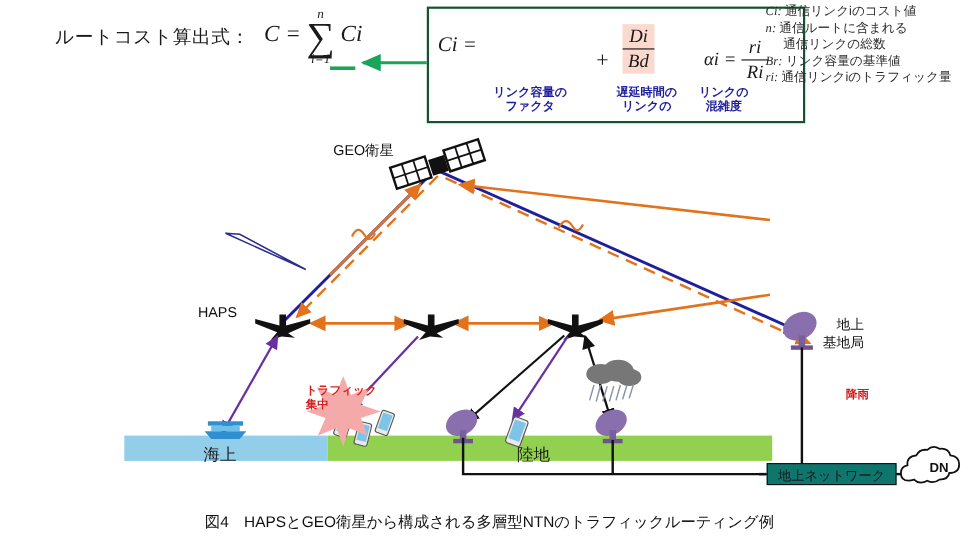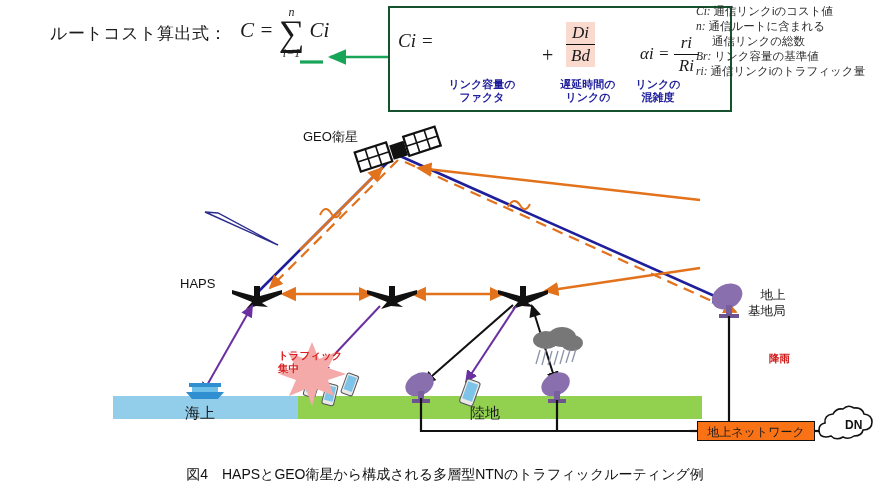--- a/index.html
+++ b/index.html
@@ -52,21 +52,21 @@
   .lbl{font-size:13px;color:#111;white-space:nowrap;}
   .lbl-geo{left:303px;top:128px;}
   .lbl-haps{left:180px;top:276px;}
   .lbl-gs{left:748px;top:288px;font-size:12.5px;line-height:1.25;text-align:right;}
   .lbl-rain{left:769px;top:352px;font-size:10.5px;color:#d01515;font-weight:bold;}
   .burst-txt{left:278px;top:349px;width:68px;text-align:left;color:#d81f1f;
              font-weight:bold;font-size:10.5px;line-height:1.2;z-index:6;}
   .band-txt{font-size:15px;color:#1a1a1a;}
   .sea-txt{left:185px;top:404px;}
   .land-txt{left:470px;top:404px;}
-  .gnet{left:697px;top:421px;width:118px;height:20px;border:1.3px solid #111;background:#f97316;
+  .gnet{left:697px;top:421px;width:118px;height:20px;border:1.3px solid #111;background:#0f766e;
         font-size:12px;text-align:center;line-height:20px;box-sizing:border-box;}
   .dn{left:845px;top:418px;font-size:12px;font-weight:bold;color:#111;}
   .caption{left:0;top:466px;width:890px;text-align:center;font-size:14px;color:#111;}
 </style>
 </head>
 <body>
 
 <div id="stage">
 
   <svg viewBox="0 0 890 500">

